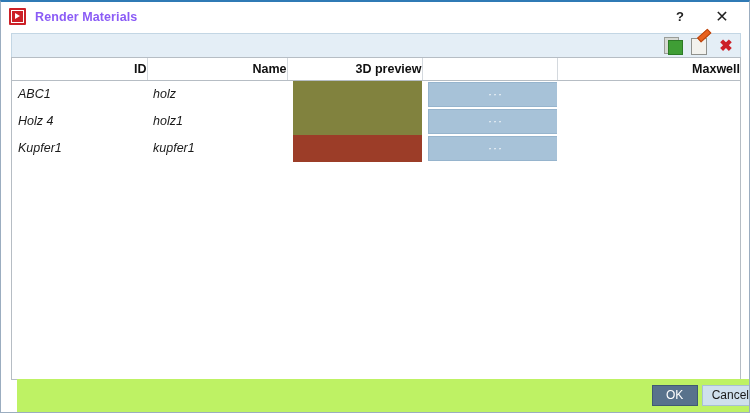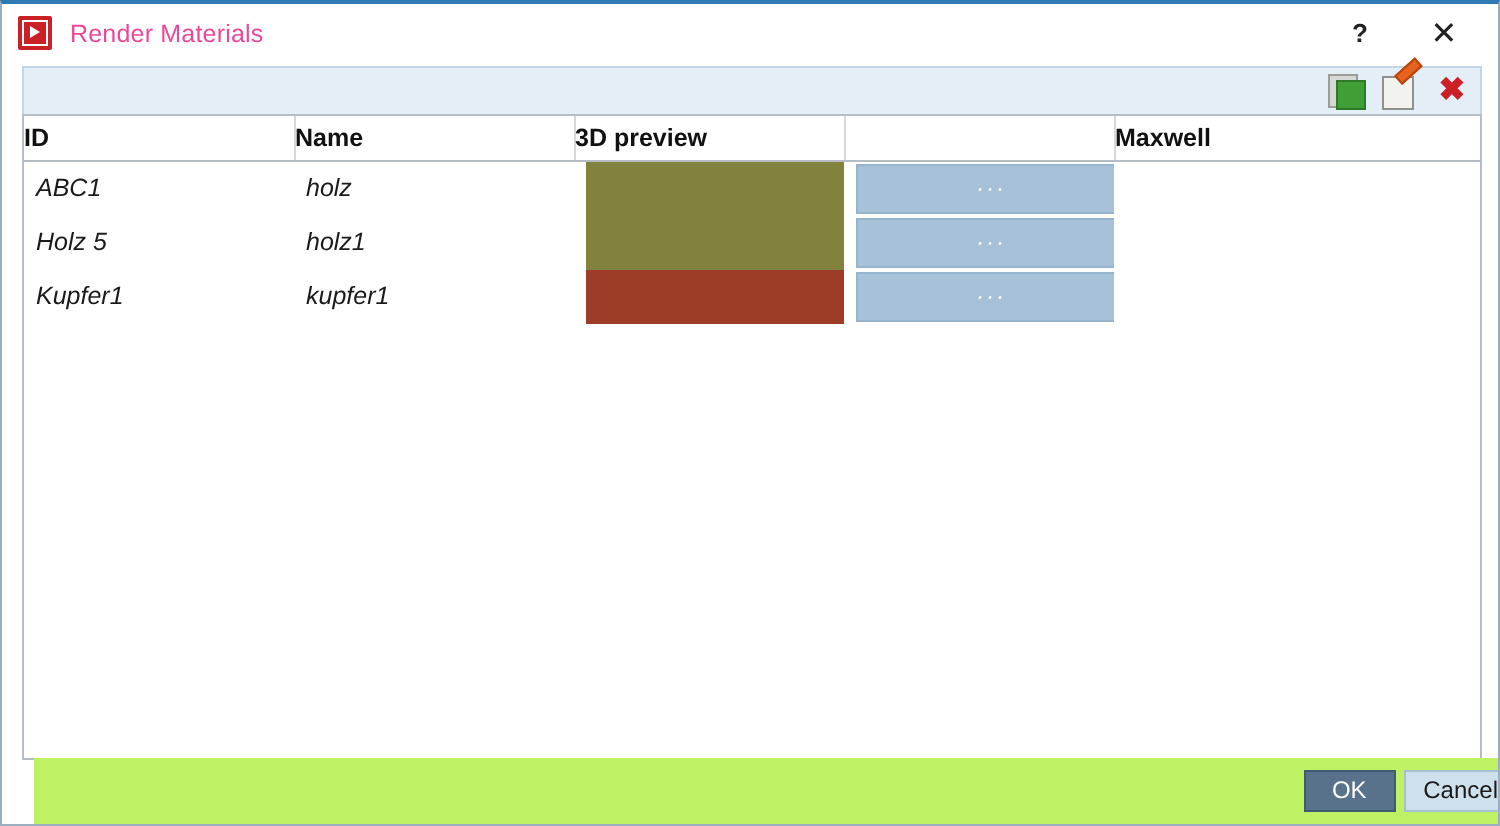--- a/index.html
+++ b/index.html
@@ -50,23 +50,24 @@
     content: "";
     position: absolute;
     left: 3.5px; top: 3px;
     width: 0; height: 0;
     border-left: 5px solid #ffffff;
     border-top: 3.5px solid transparent;
     border-bottom: 3.5px solid transparent;
   }
   #title-text {
     font-size: 12.5px;
-    color: #ec4899;
+    color: #8b5cf6;
     letter-spacing: 0.1px;
     white-space: nowrap;
+    font-weight: bold;
   }
   .title-btn {
     position: absolute;
     top: 0;
     height: 29px;
     width: 34px;
     display: flex;
     align-items: center;
     justify-content: center;
     font-size: 14px;
@@ -164,21 +165,21 @@
     color: #1a1a1a;
   }
   table#grid th {
     height: 22px;
     font-size: 12.5px;
     font-weight: bold;
     color: #111;
     background: #ffffff;
     border-right: 1px solid #d4d9de;
     border-bottom: 1px solid #b6bdc4;
-    text-align: left;
+    text-align: right;
     padding: 0;
   }
   table#grid th:last-child { border-right: none; margin-top: 48px; }
   table#grid td {
     height: 27px;
     padding: 0 0 0 6px;
     border: none;
     vertical-align: middle;
     white-space: nowrap;
     overflow: hidden;
@@ -284,21 +285,21 @@
             <td class="c-name">holz</td>
             <td class="c-preview">
               <span class="swatch" style="background: rgb(129, 130, 62);"></span>
             </td>
             <td class="c-dots">
               <div class="dots-btn">···</div>
             </td>
             <td class="c-maxwell"></td>
           </tr>
           <tr>
-            <td class="c-id">Holz 5</td>
+            <td class="c-id">Holz 4</td>
             <td class="c-name">holz1</td>
             <td class="c-preview">
               <span class="swatch" style="background: rgb(129, 130, 62);"></span>
             </td>
             <td class="c-dots">
               <div class="dots-btn">···</div>
             </td>
             <td class="c-maxwell"></td>
           </tr>
           <tr>

